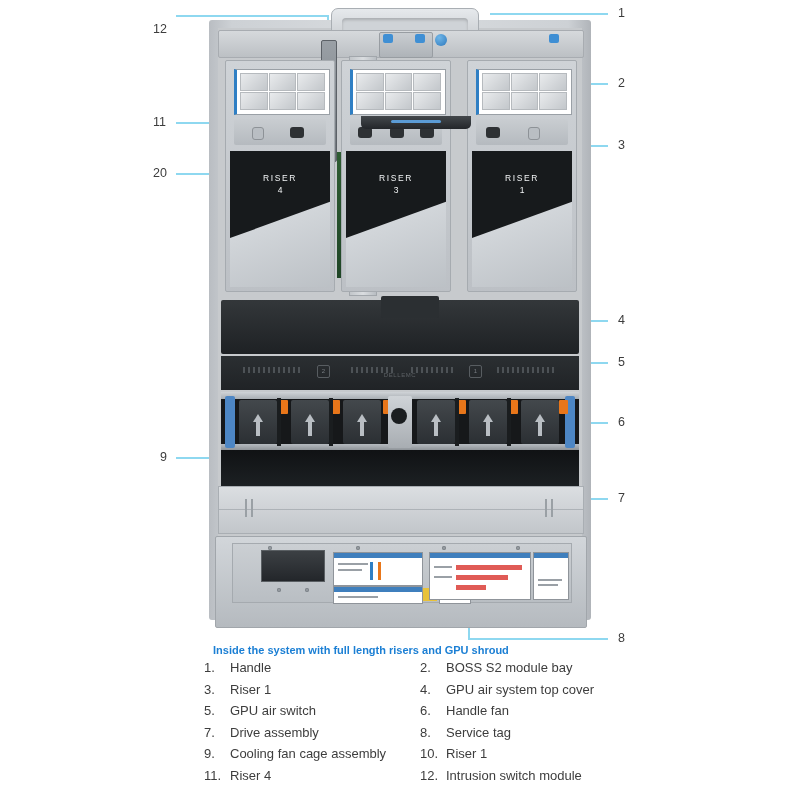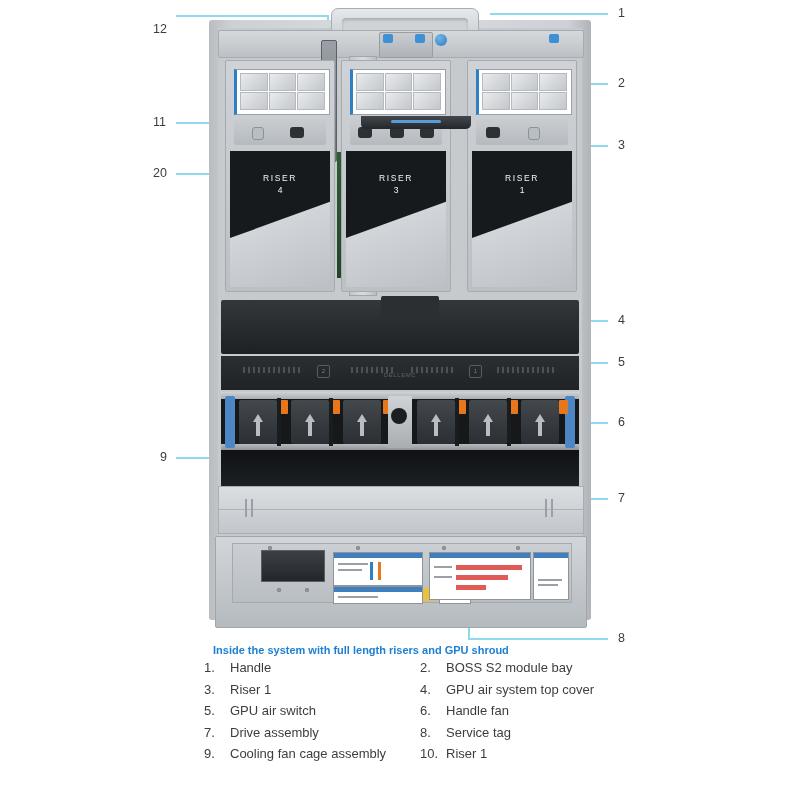--- a/index.html
+++ b/index.html
@@ -426,15 +426,25 @@
     <div class="lrow">
       <div class="litem left">
         <span class="lnum">9.</span>
         <span>Cooling fan cage assembly</span>
       </div>
       <div class="litem">
         <span class="lnum">10.</span>
         <span>Riser 1</span>
       </div>
     </div>
+    <div class="lrow">
+      <div class="litem left">
+        <span class="lnum">11.</span>
+        <span>Riser 4</span>
+      </div>
+      <div class="litem">
+        <span class="lnum">12.</span>
+        <span>Intrusion switch module</span>
+      </div>
+    </div>
   </div>
 
 </div>
 
 </body></html>

